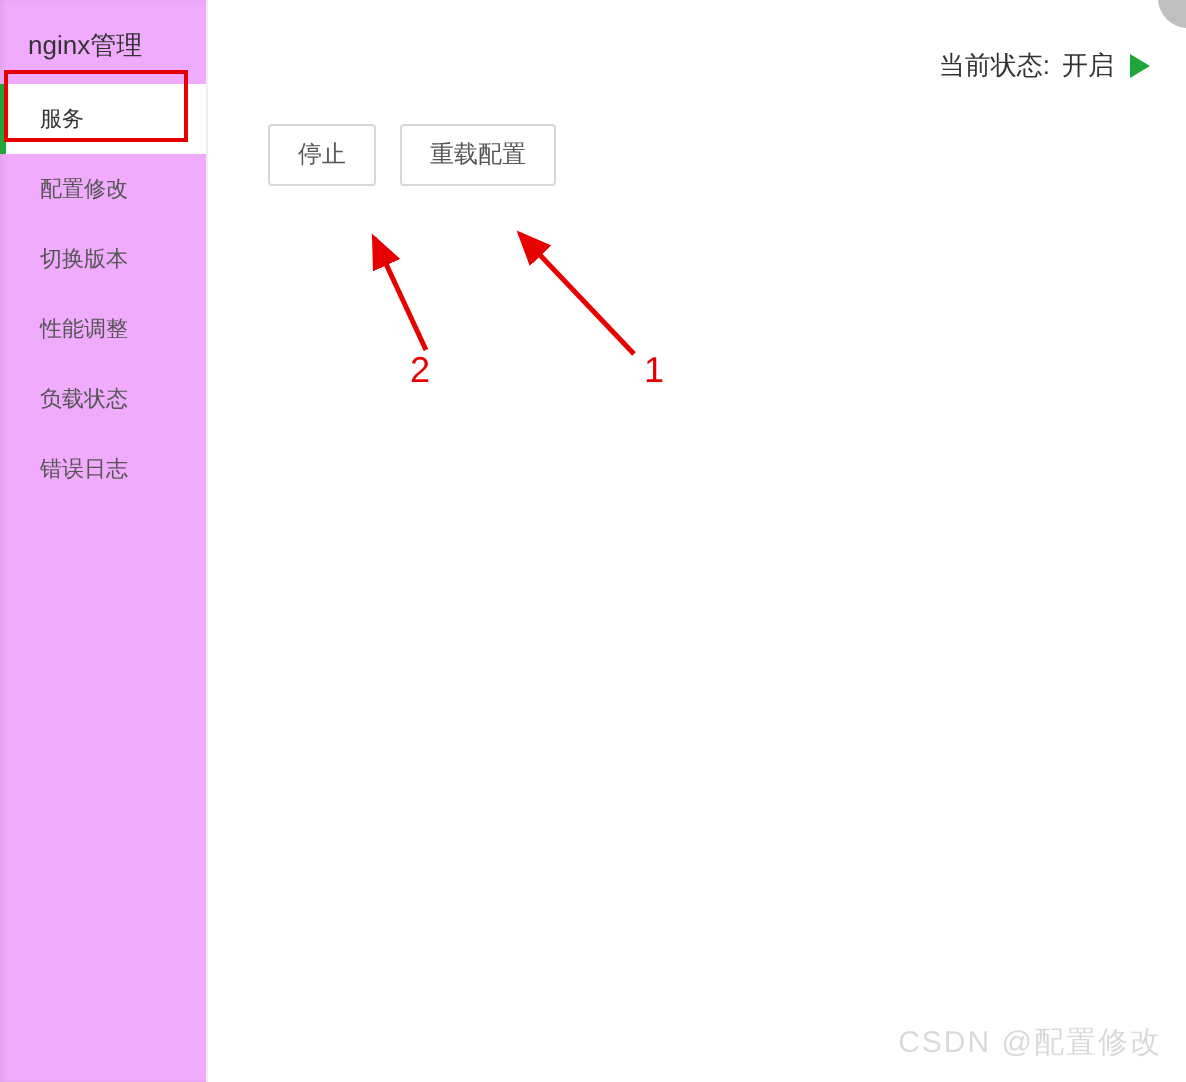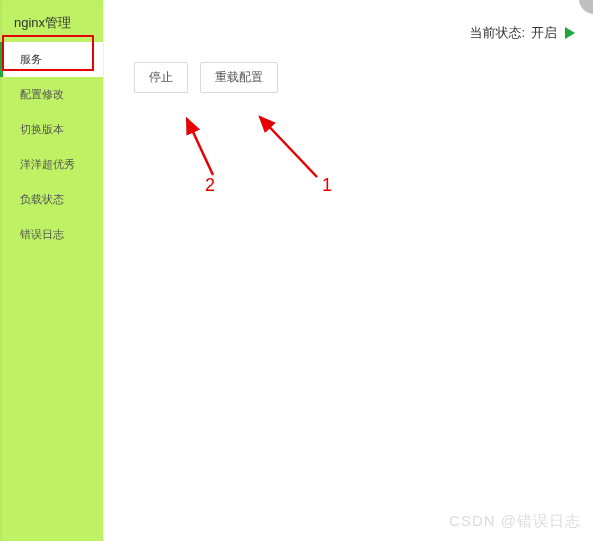--- a/index.html
+++ b/index.html
@@ -8,21 +8,21 @@
       height: 541px;
       font-family: "Microsoft YaHei", -apple-system, sans-serif;
       font-size: 13px;
       background: #fff;
       display: flex;
       position: relative;
       overflow: hidden;
     }
     .sidebar {
       width: 104px;
-      background: #bef264;
+      background: #f0abfc;
       border-right: 1px solid #eee;
       box-shadow: inset 2px 0 3px -1px rgba(0,0,0,0.08);
       display: flex;
       flex-direction: column;
     }
     .sidebar-header {
       padding: 14px 10px 10px 14px;
       font-size: 13px;
       color: #333;
     }
@@ -113,21 +113,21 @@
 </head>
 <body>
 
 <div class="corner-circle"></div>
 
 <nav class="sidebar">
   <div class="sidebar-header">nginx管理</div>
   <div class="sidebar-item active">服务</div>
   <div class="sidebar-item">配置修改</div>
   <div class="sidebar-item">切换版本</div>
-  <div class="sidebar-item">洋洋超优秀</div>
+  <div class="sidebar-item">性能调整</div>
   <div class="sidebar-item">负载状态</div>
   <div class="sidebar-item">错误日志</div>
 </nav>
 
 <div class="sidebar-item-selected-box"></div>
 
 <main class="content">
   <div class="status-line">
     <span>当前状态:</span>
     <span class="status-value">开启</span>
@@ -145,13 +145,13 @@
       </marker>
     </defs>
     <line x1="213" y1="177" x2="156" y2="117" stroke="#e60000" stroke-width="2.5" marker-end="url(#ah)"></line>
     <line x1="109" y1="175" x2="83" y2="119" stroke="#e60000" stroke-width="2.5" marker-end="url(#ah)"></line>
   </svg>
 
   <div class="anno-num" style="left:101px; top:175px;">2</div>
   <div class="anno-num" style="left:218px; top:175px;">1</div>
 </main>
 
-<div class="watermark">CSDN @错误日志</div>
+<div class="watermark">CSDN @配置修改</div>
 
 </body></html>

